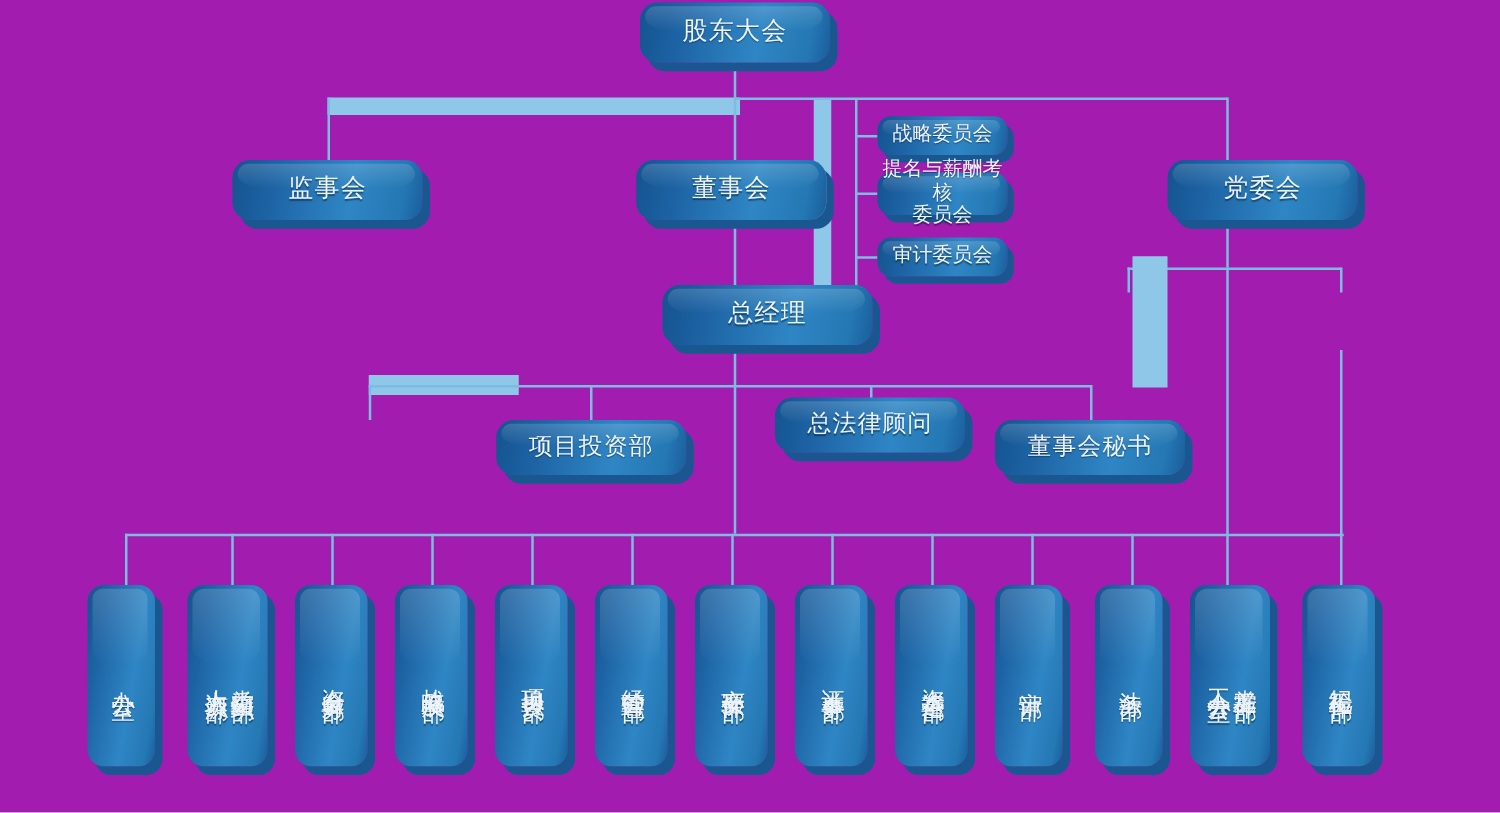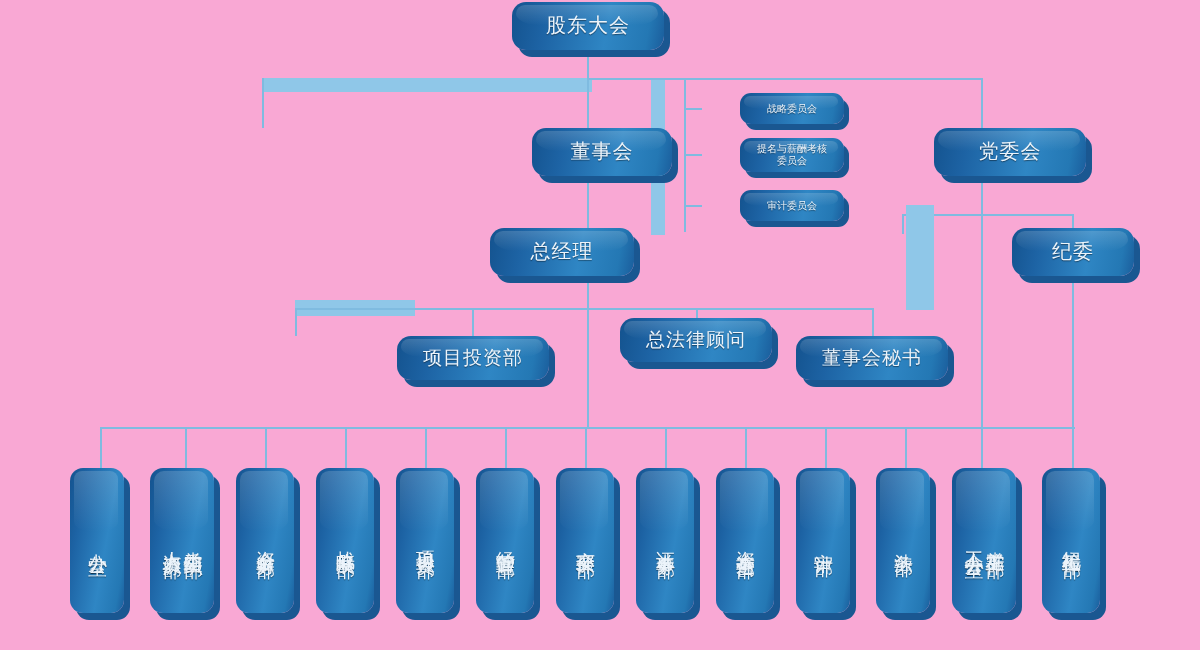--- a/index.html
+++ b/index.html
@@ -4,21 +4,21 @@
 <style>
   html,body{margin:0;padding:0;background:#ffffff;}
   body{
     font-family:"Liberation Sans","DejaVu Sans",sans-serif;
     -webkit-font-smoothing:antialiased;
   }
   #chart{
     position:relative;
     width:1200px;
     height:650px;
-    background:#f9a8d4;
+    background:#a21caf;
     overflow:hidden;
     font-family:Liberation Serif, serif;
   }
 
   
   .ln{position:absolute;background:#7fbbe0;}
   .ln.h{height:2px;}
   .ln.v{width:2px;}
 
   
@@ -47,21 +47,21 @@
     left:4px;right:6px;top:3px;height:42%;
     border-radius:11px 11px 30px 30px/11px 11px 14px 14px;
     background:linear-gradient(180deg,rgba(255,255,255,.16),rgba(255,255,255,0));
     pointer-events:none;
   }
 
   .lvl1{font-size:20px;}
   .lvl2{font-size:20px;}
   .lvl3{font-size:20px;}
   .lvl4{font-size:19px;}
-  .cmte{font-size:10px;border-radius:11px;box-shadow:5px 6px 0 0 #1a5791;letter-spacing:0px;margin-left:38px;}
+  .cmte{font-size:16px;border-radius:11px;box-shadow:5px 6px 0 0 #1a5791;letter-spacing:0px;}
 
   
   .dept{
     writing-mode:vertical-rl;
     text-orientation:upright;
     font-size:19px;
     letter-spacing:2px;
     border-radius:13px;
     padding:14px 0;
     line-height:1.1;
@@ -129,50 +129,50 @@
   <div class="ln v" style="left:585px;top:427px;height:43px;"></div>
   <div class="ln v" style="left:665px;top:427px;height:43px;"></div>
   <div class="ln v" style="left:745px;top:427px;height:43px;"></div>
   <div class="ln v" style="left:825px;top:427px;height:43px;"></div>
   <div class="ln v" style="left:905px;top:427px;height:43px;"></div>
 
   <div class="node lvl1" style="left:512px;top:2px;width:152px;height:48px;">
     <span>股东大会</span>
   </div>
 
-
-  <div class="node lvl2" style="left:532px;top:128px;width:140px;height:48px;">
+  <div class="node lvl2" style="left:186px;top:128px;width:152px;height:48px;">
+    <span>监事会</span>
+  </div>
+
+  <div class="node lvl2" style="left:509px;top:128px;width:152px;height:48px;">
     <span>董事会</span>
   </div>
 
   <div class="node lvl2" style="left:906px;top:128px;width:152px;height:48px;margin-left:28px;">
     <span>党委会</span>
   </div>
 
   <div class="node cmte" style="left:702px;top:93px;width:104px;height:31px;">
     <span>战略委员会</span>
   </div>
 
   <div class="node cmte" style="left:702px;top:138px;width:104px;height:34px;flex-direction:column;">
     <span>提名与薪酬考核</span>
     <span>委员会</span>
   </div>
 
   <div class="node cmte" style="left:702px;top:190px;width:104px;height:31px;">
     <span>审计委员会</span>
   </div>
 
-  <div class="node lvl3" style="left:490px;top:228px;width:144px;height:48px;">
+  <div class="node lvl3" style="left:530px;top:228px;width:168px;height:48px;">
     <span>总经理</span>
   </div>
 
 
-  <div class="node lvl3" style="left:1012px;top:228px;width:122px;height:48px;">
-    <span>纪委</span>
-  </div>
 
 
   <div class="node lvl4" style="left:397px;top:336px;width:152px;height:44px;">
     <span>项目投资部</span>
   </div>
 
   <div class="node lvl4" style="left:620px;top:318px;width:152px;height:44px;">
     <span>总法律顾问</span>
   </div>
 

